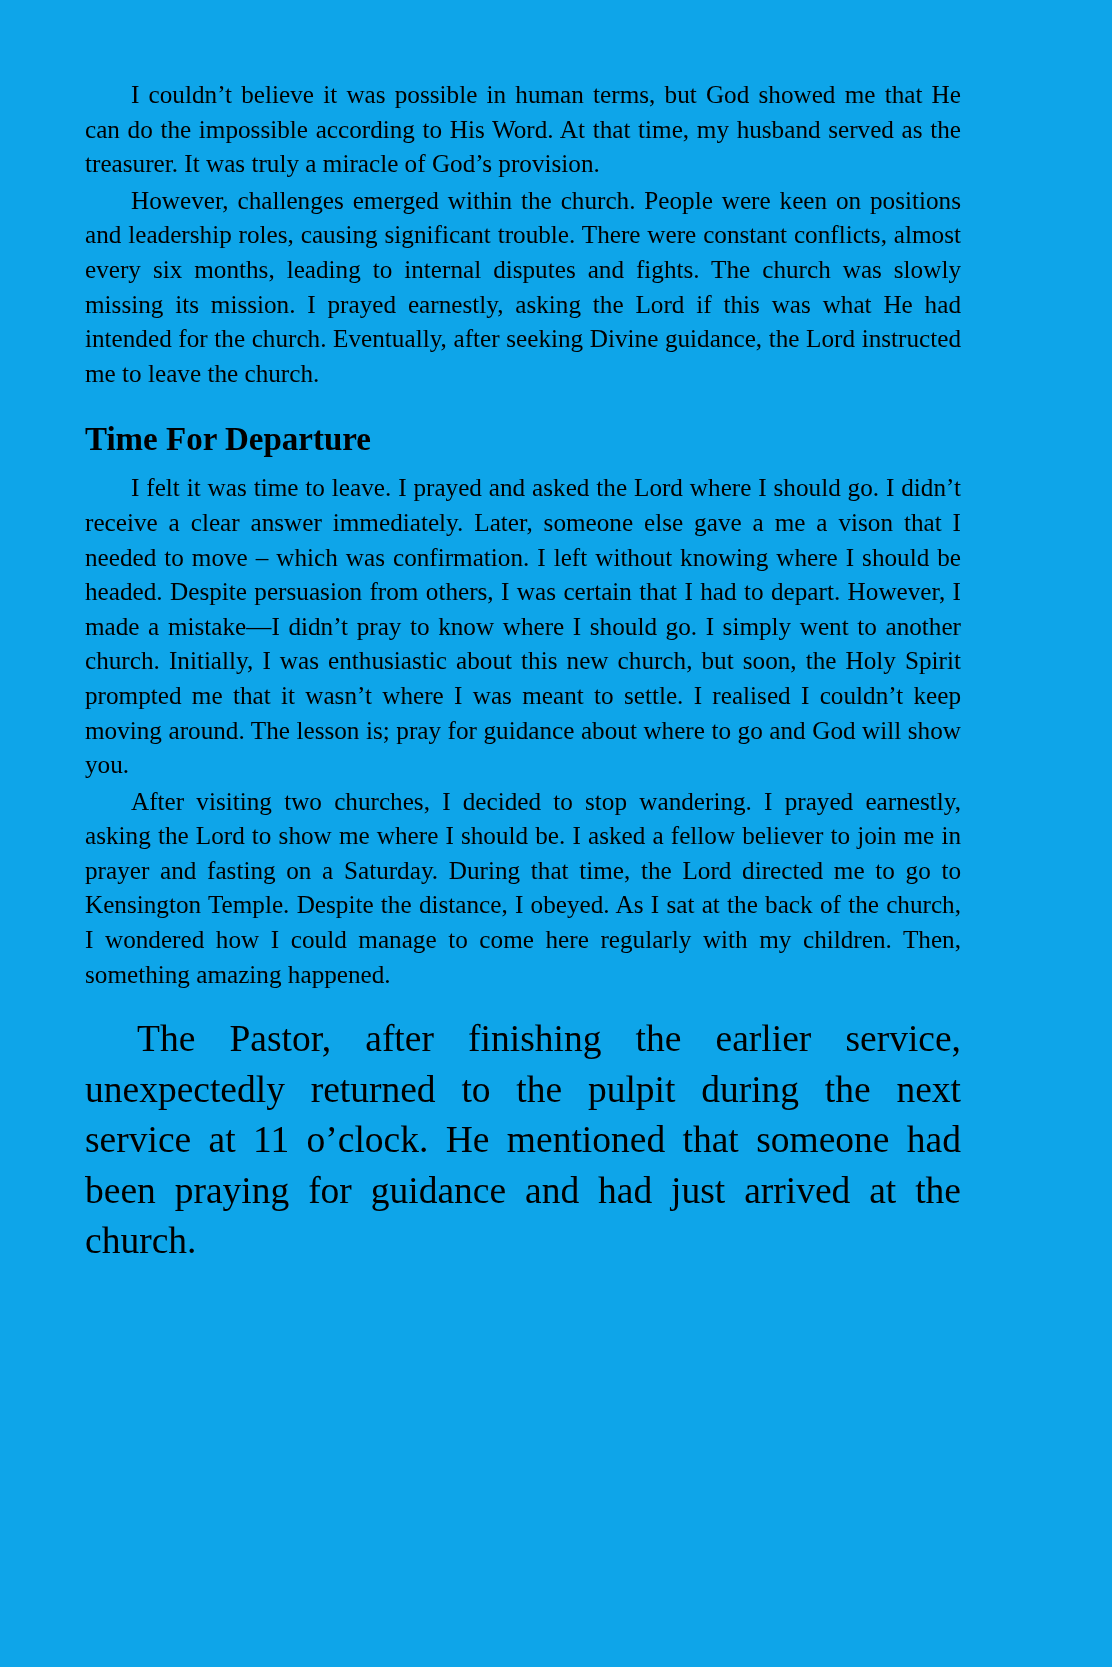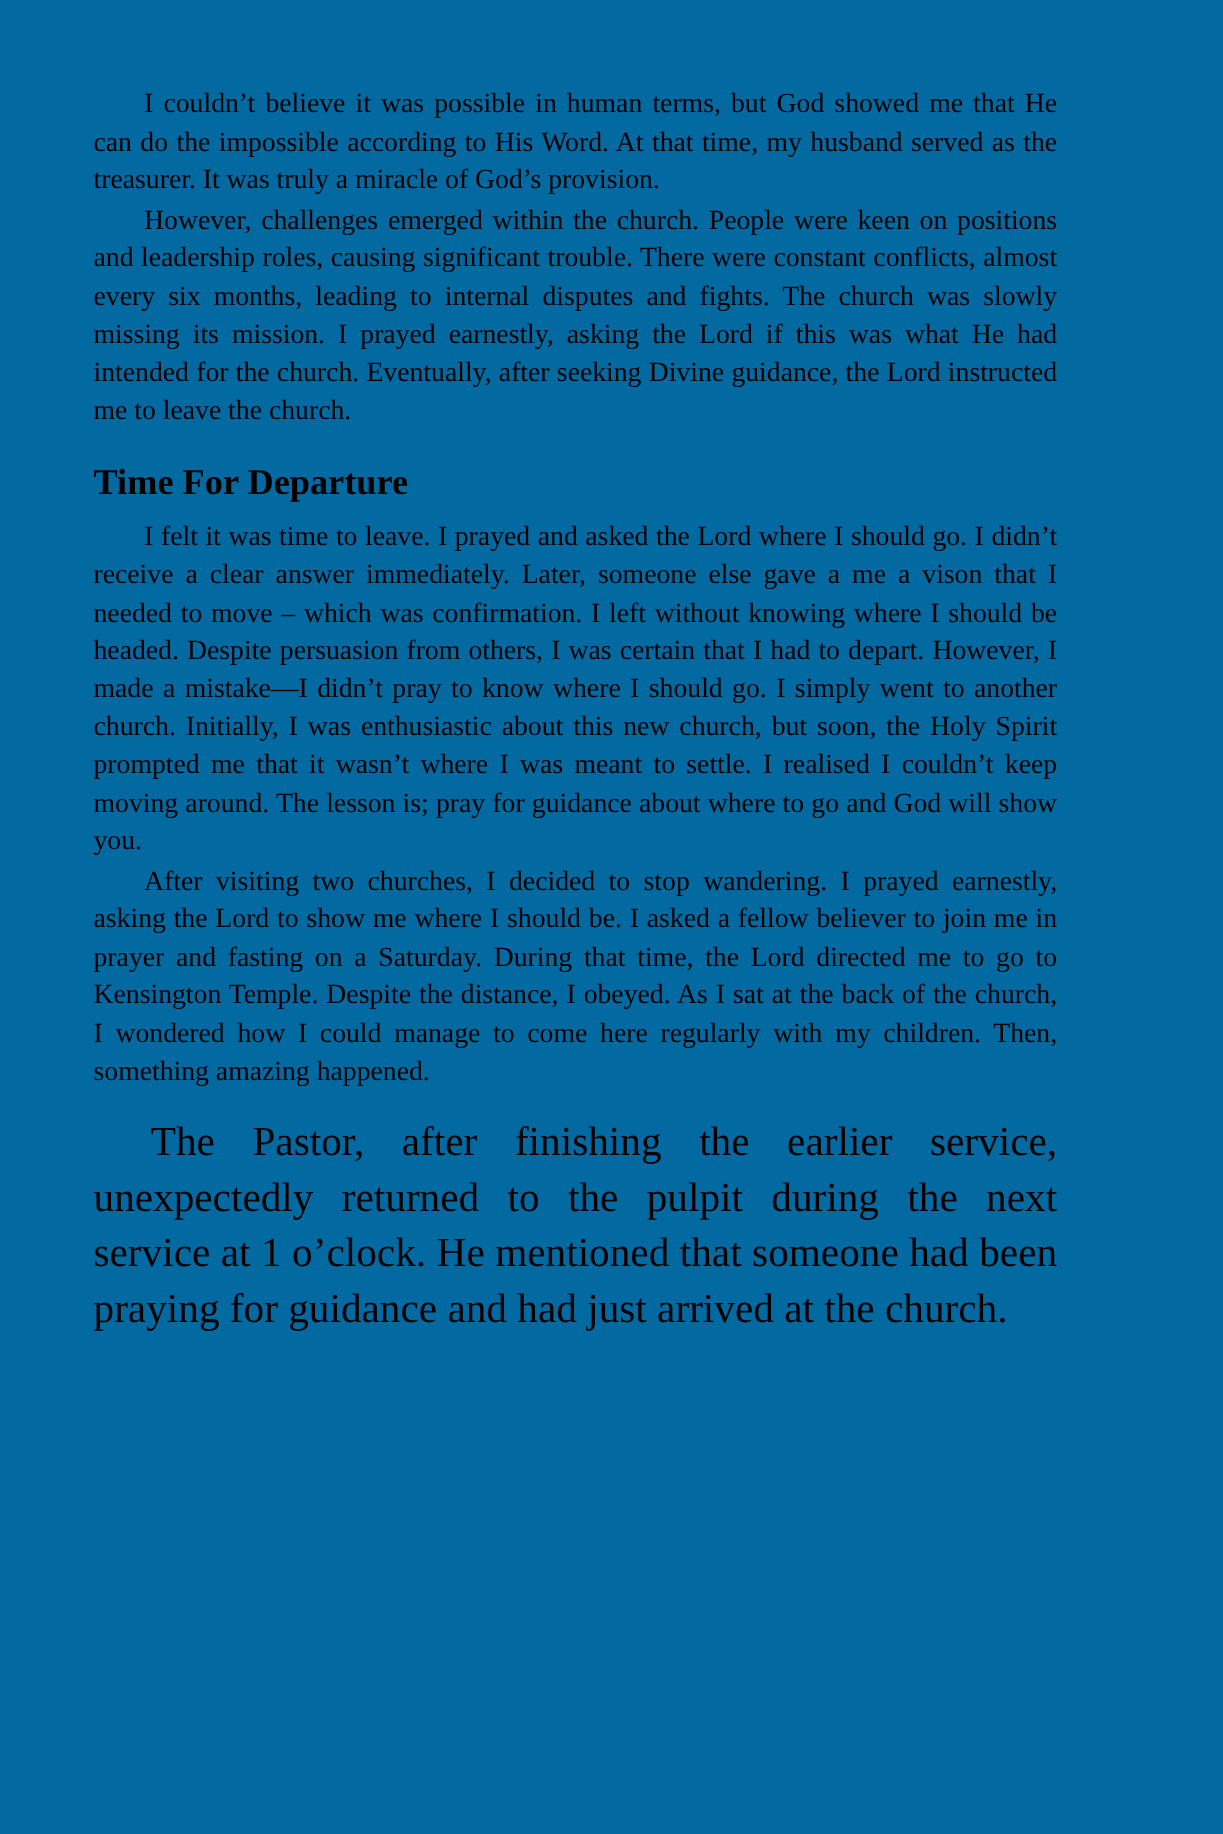--- a/index.html
+++ b/index.html
@@ -15,21 +15,21 @@
     color: #000000;
     -webkit-font-smoothing: antialiased;
   }
 
   .page {
     position: relative;
     width: 1112px;
     height: 1667px;
     box-sizing: border-box;
     padding: 0;
-    background: #0369a1;
+    background: #0ea5e9;
   }
 
   .content {
     position: absolute;
     left: 85px;
     top: 78px;
     width: 876px;
   }
 
   p.body-par {
@@ -84,16 +84,16 @@
     <p class="body-par">I couldn’t believe it was possible in human terms, but God showed me that He can do the impossible according to His Word. At that time, my husband served as the treasurer. It was truly a miracle of God’s provision.</p>
 
     <p class="body-par">However, challenges emerged within the church. People were keen on positions and leadership roles, causing significant trouble. There were constant conflicts, almost every six months, leading to internal disputes and fights. The church was slowly missing its mission. I prayed earnestly, asking the Lord if this was what He had intended for the church. Eventually, after seeking Divine guidance, the Lord instructed me to leave the church.</p>
 
     <h2 class="section-heading">Time For Departure</h2>
 
     <p class="body-par">I felt it was time to leave. I prayed and asked the Lord where I should go. I didn’t receive a clear answer immediately. Later, someone else gave a me a vison that I needed to move – which was confirmation. I left without knowing where I should be headed. Despite persuasion from others, I was certain that I had to depart. However, I made a mistake—I didn’t pray to know where I should go. I simply went to another church. Initially, I was enthusiastic about this new church, but soon, the Holy Spirit prompted me that it wasn’t where I was meant to settle. I realised I couldn’t keep moving around. The lesson is; pray for guidance about where to go and God will show you.</p>
 
     <p class="body-par">After visiting two churches, I decided to stop wandering. I prayed earnestly, asking the Lord to show me where I should be. I asked a fellow believer to join me in prayer and fasting on a Saturday. During that time, the Lord directed me to go to Kensington Temple. Despite the distance, I obeyed. As I sat at the back of the church, I wondered how I could manage to come here regularly with my children. Then, something amazing happened.</p>
 
-    <p class="closing-par">The Pastor, after finishing the earlier service, unexpectedly returned to the pulpit during the next service at 1 o’clock. He mentioned that someone had been praying for guidance and had just arrived at the church.</p>
+    <p class="closing-par">The Pastor, after finishing the earlier service, unexpectedly returned to the pulpit during the next service at 11 o’clock. He mentioned that someone had been praying for guidance and had just arrived at the church.</p>
 
   </div>
 </div>
 
 </body></html>

